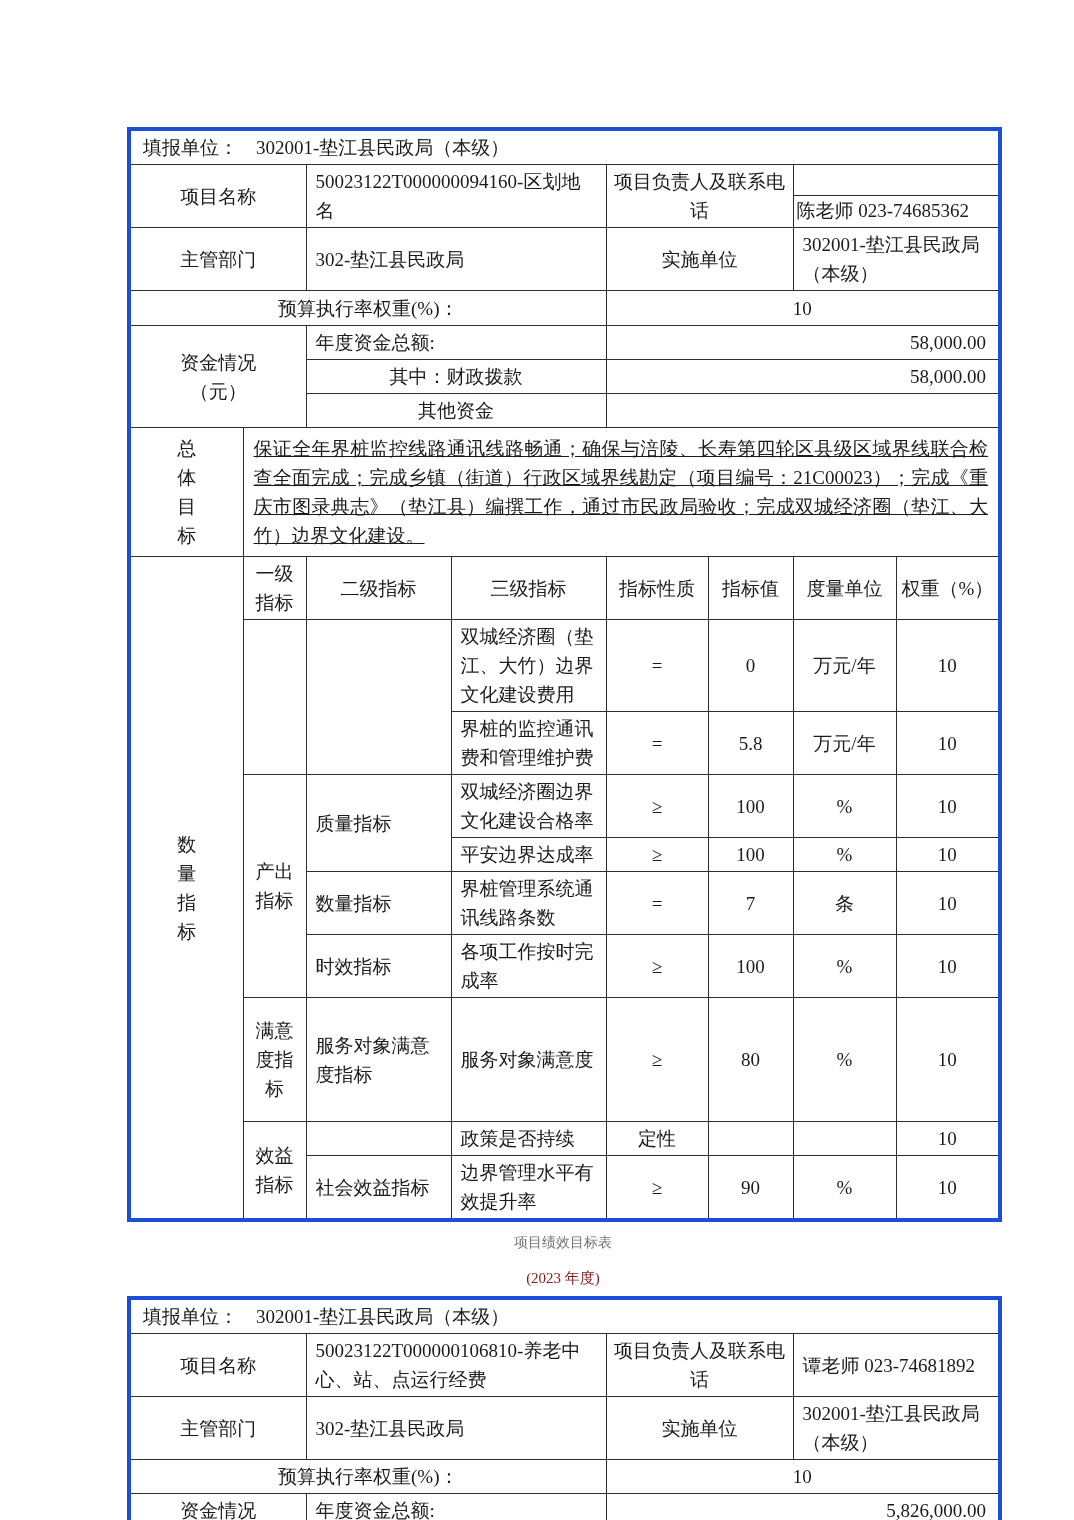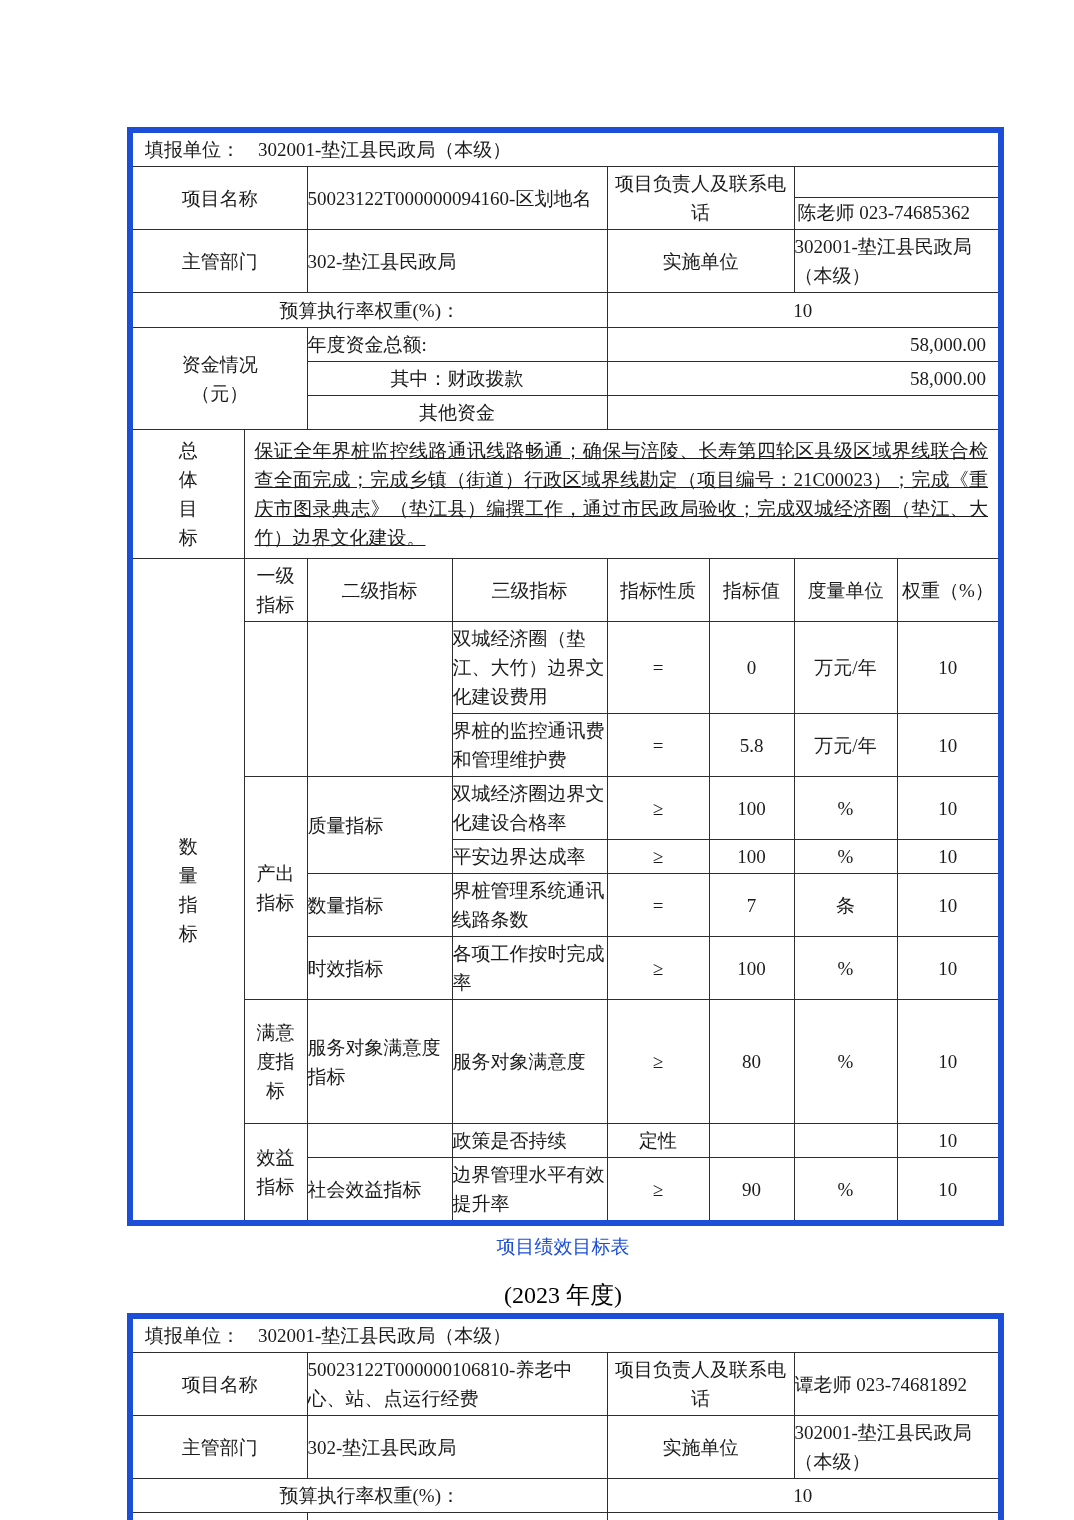--- a/index.html
+++ b/index.html
@@ -5,55 +5,55 @@
   * { box-sizing: border-box; margin: 0; padding: 0; }
   body { background: #ffffff; font-family: "Liberation Serif", "DejaVu Serif", serif; }
   .page {
     position: relative; width: 1074px; height: 1520px;
     background: #ffffff; overflow: hidden;
   }
   .content { position: absolute; left: 127px; top: 127px; width: 872px; }
 
   table.t {
     border-collapse: collapse; table-layout: fixed; width: 871px;
-    font-size: 19px; color: #1b1b1b; border: 6px solid #1d4ed8;
+    font-size: 19px; color: #1b1b1b; border: 4px solid #1d4ed8;
   }
   table.t td {
     border: 1px solid #2e2e2e; vertical-align: middle;
     line-height: 29px; overflow: hidden;
   }
   
   .h28{height:28px}.h29{height:29px}.h30{height:30px}.h31{height:31px}.h32{height:32px}
   .h35{height:35px}.h56{height:56px}.h58{height:58px}.h59{height:59px}.h60{height:60px}
   .h61{height:61px}.h62{height:62px}.h63{height:63px}.h85{height:85px}.h90{height:90px}
   .h118{height:118px}
 
   td.c   { text-align: center; padding: 2px 3px; }
-  td.lv  { text-align: left; padding: 2px 0; word-break: break-all; margin-left: 9px; }
+  td.lv  { text-align: left; padding: 2px 9px; word-break: break-all; margin-left: 9px; }
   td.money { text-align: right; padding: 2px 12px 2px 4px; }
   td.ru  { text-align: left; padding: 2px 12px; }
   .ruv   { margin-left: 18px; }
 
   .vert1 { width: 1.15em; margin: 0 auto; word-break: break-all; text-align: center; line-height: 29px; }
   .vert2 { width: 2.2em;  margin: 16px auto; word-break: break-all; text-align: center; line-height: 29px; }
   .w4    { width: 4.3em;  margin: 0 auto; word-break: break-all; text-align: center; line-height: 29px; }
 
   td.goal { text-align: justify; padding: 6px 10px; line-height: 29px; word-break: break-all; text-decoration: underline; }
 
   td.splitcell { padding: 0; vertical-align: top; }
   .split-top { height: 28px; border-bottom: 1px solid #2e2e2e; }
   .split-bottom { height: 29px; display: flex; align-items: center; padding-left: 3px; }
 
   .mid-title {
-    text-align: center; font-size: 19px; color: #1d4ed8;
+    text-align: center; font-size: 14px; color: #737373;
     line-height: 26px; margin-top: 8px;
   }
   .mid-sub {
-    text-align: center; font-size: 24px; color: #000000;
-    line-height: 26px; margin-top: 22px; margin-bottom: 5px;
+    text-align: center; font-size: 15px; color: #7f1d1d;
+    line-height: 26px; margin-top: 9px; margin-bottom: 5px;
   }
 </style>
 </head>
 <body>
 
 <div class="page">
   <div class="content">
 
     <table class="t">
       <colgroup>

